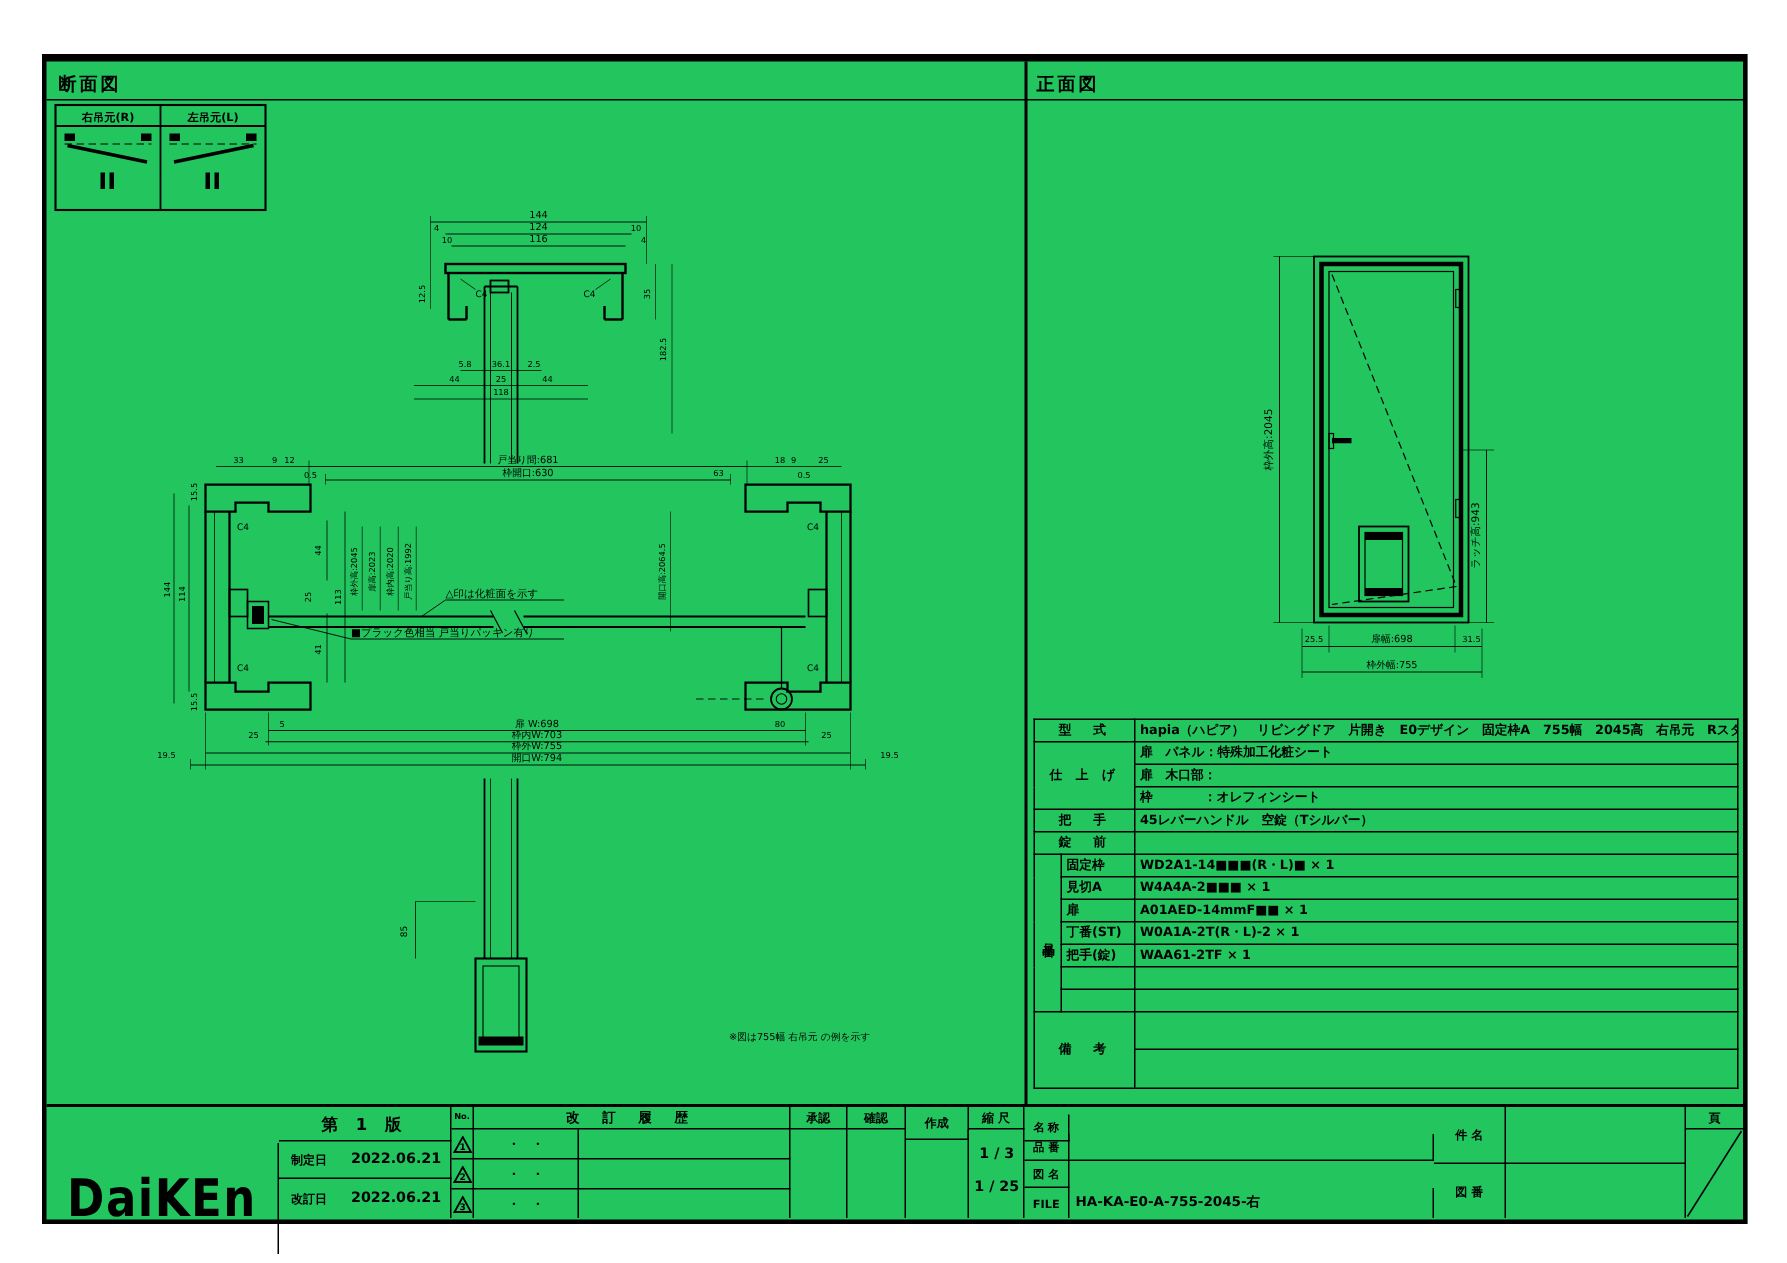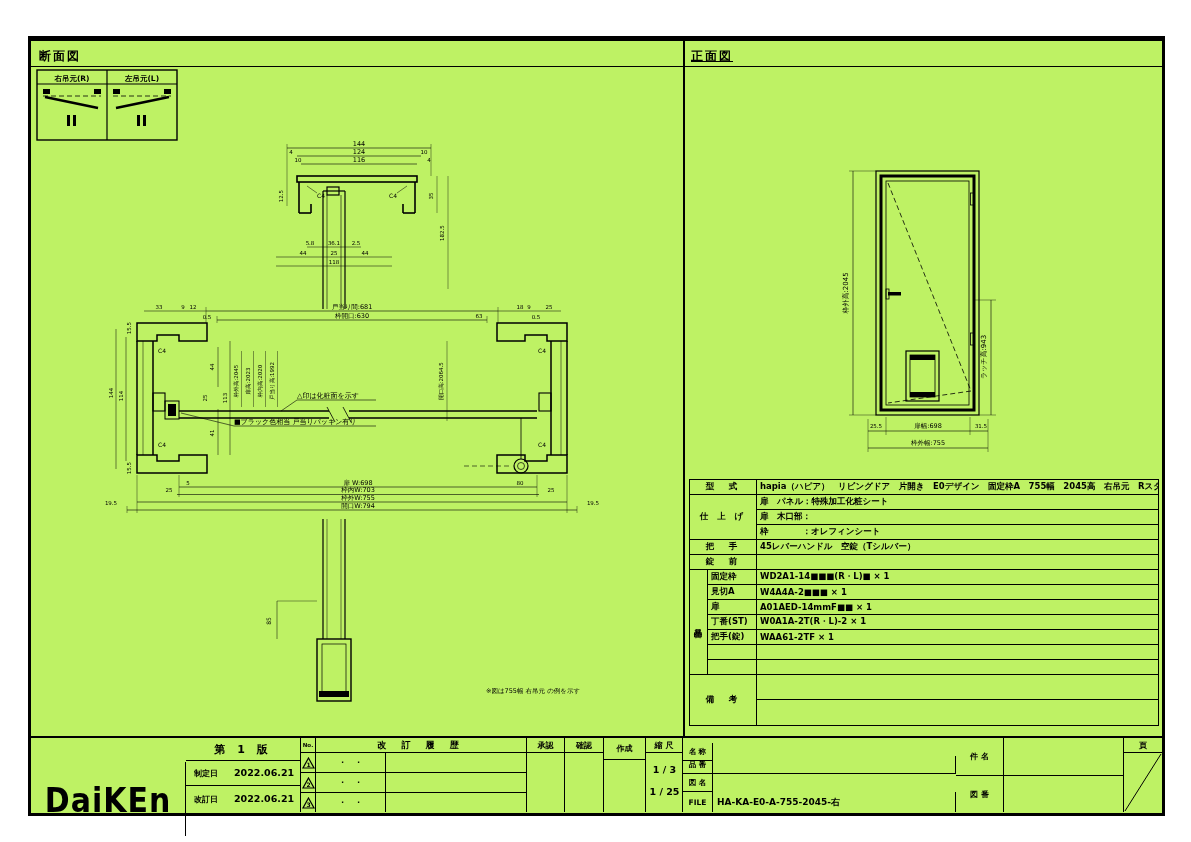--- a/index.html
+++ b/index.html
@@ -1,18 +1,18 @@
 <!DOCTYPE html>
 <html><head>
 <meta charset="utf-8">
 <style>
   html,body{margin:0;padding:0;width:1191px;height:842px;background:#fff;overflow:hidden;}
   body{font-family:"DejaVu Sans",sans-serif;color:#000;}
   .abs{position:absolute;}
-  #sheet{position:absolute;left:28px;top:36px;width:1131px;height:772px;border:3px solid #000;border-top-width:5px;background:#bef264;}
+  #sheet{position:absolute;left:28px;top:36px;width:1131px;height:772px;border:3px solid #000;border-top-width:5px;background:#22c55e;}
   .panel-title{position:absolute;font-weight:bold;font-size:12px;letter-spacing:2px;}
   .hline{position:absolute;background:#000;height:1px;}
   .vline{position:absolute;background:#000;width:1px;}
   svg line,svg path,svg rect,svg circle,svg polyline,svg polygon{stroke:#000;fill:none;}
   svg .blk{fill:#000;stroke:none;}
   svg .dsh{stroke-dasharray:5,3;}
   svg text{font-family:"DejaVu Sans",sans-serif;fill:#000;stroke:none;}
   
   #spec{position:absolute;left:658px;top:438px;width:469px;border-collapse:collapse;table-layout:fixed;}
   #spec td{border:1px solid #000;font-size:8.5px;font-weight:bold;padding:0 3px;height:14px;overflow:hidden;white-space:nowrap;}
@@ -27,21 +27,21 @@
   #tblock .bb{border-bottom:1px solid #000;}
   .ctr{display:flex;align-items:center;justify-content:center;}
   .logo-text{font-size:30px;font-weight:bold;letter-spacing:1px;transform:scaleY(1.15);}
 </style>
 </head>
 <body>
 
 <div id="sheet">
 
   <div class="panel-title" style="left:8px;top:7px;">断面図</div>
-  <div class="panel-title" style="left:660px;top:7px;text-decoration:underline;">正面図</div>
+  <div class="panel-title" style="left:660px;top:7px;">正面図</div>
   <div class="hline" style="left:0;top:25px;width:1131px;"></div>
   <div class="vline" style="left:652px;top:0;height:695px;width:2px;"></div>
 
   <svg class="abs" style="left:0;top:0;" width="652" height="695" viewBox="0 0 652 695">
 
     <g>
       <rect x="6" y="29" width="140" height="70" stroke-width="1.4"></rect>
       <line x1="6" y1="43" x2="146" y2="43" stroke-width="1.2"></line>
       <line x1="76" y1="29" x2="76" y2="99" stroke-width="1.2"></line>
       <text x="41" y="39.5" font-size="7.5" font-weight="bold" text-anchor="middle">右吊元(R)</text>

